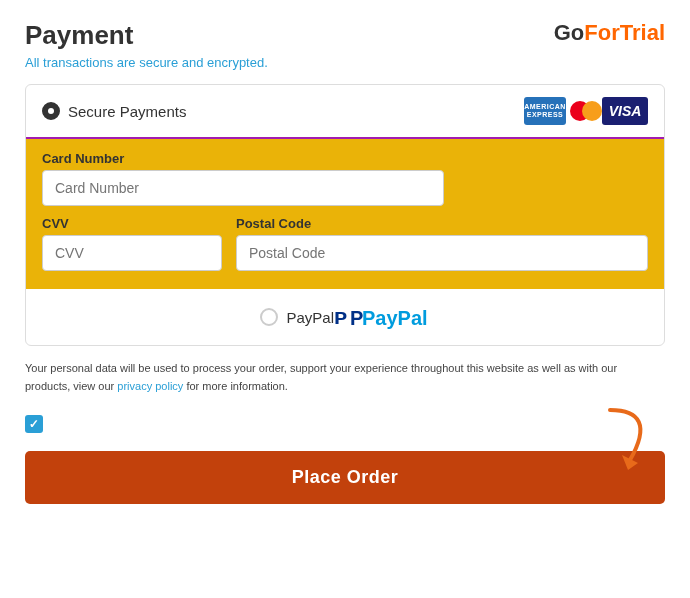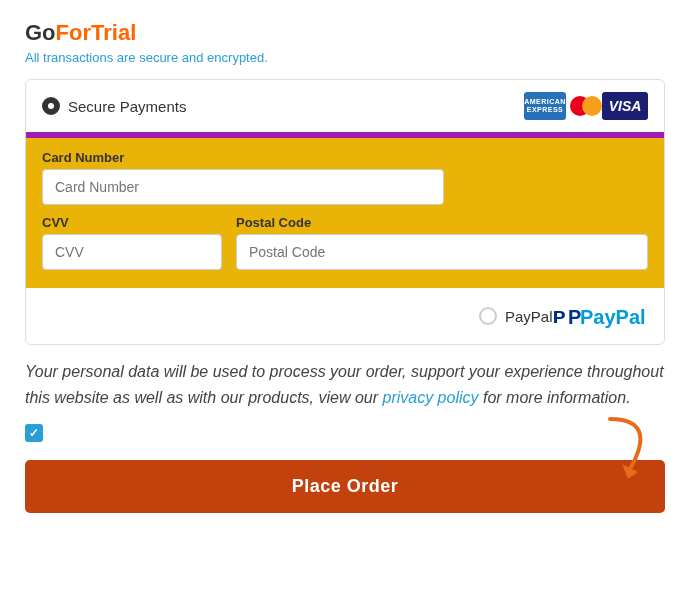--- a/index.html
+++ b/index.html
@@ -34,21 +34,21 @@
       margin-bottom: 14px;
     }
     .payment-box {
       border: 1px solid #ddd;
       border-radius: 6px;
       overflow: hidden;
       margin-bottom: 14px;
     }
     .payment-section {
       padding: 12px 16px;
-      border-bottom: 6px solid #a21caf;
+      border-bottom: 2px solid #a21caf;
     }
     .payment-section:last-child {
       border-bottom: none;
     }
     .secure-payments-row {
       display: flex;
       justify-content: space-between;
       align-items: center;
     }
     .radio-label {
@@ -165,21 +165,21 @@
       border: 1px solid #ccc;
       border-radius: 4px;
       padding: 9px 12px;
       font-size: 14px;
       color: #999;
       background: #fff;
       outline: none;
     }
     .paypal-section {
       display: flex;
-      justify-content: flex-end;
+      justify-content: center;
       align-items: center;
       padding: 14px 16px;
     }
     .paypal-label {
       display: flex;
       align-items: center;
       gap: 8px;
       font-size: 15px;
       color: #333;
     }
@@ -187,25 +187,24 @@
       display: flex;
       align-items: center;
       gap: 2px;
     }
     .paypal-p {
       font-size: 22px;
       font-weight: 900;
       color: #003087;
     }
     .info-text {
-      font-size: 16px;
+      font-size: 11px;
       color: #444;
       line-height: 1.6;
-      margin-bottom: 14px;
-      font-style: italic;
+      margin-bottom: 20px;
     }
     .info-text a, .link-blue {
       color: #2a9fd6;
       text-decoration: none;
     }
     .checkbox-row {
       display: flex;
       align-items: center;
       gap: 8px;
       margin-bottom: 18px;
@@ -248,20 +247,21 @@
       border: none;
       border-radius: 5px;
       cursor: pointer;
       letter-spacing: 0.5px;
     }
   </style>
 </head>
 <body>
 
 <div class="header">
+  <h1 class="page-title">Payment</h1>
   <div class="brand-logo">
     <span class="brand-go">Go</span><span class="brand-for">For</span><span class="brand-trial">Trial</span>
   </div>
 </div>
 <div class="secure-text">All transactions are secure and encrypted.</div>
 
 <div class="payment-box">
 
   <div class="payment-section">
     <div class="secure-payments-row">

